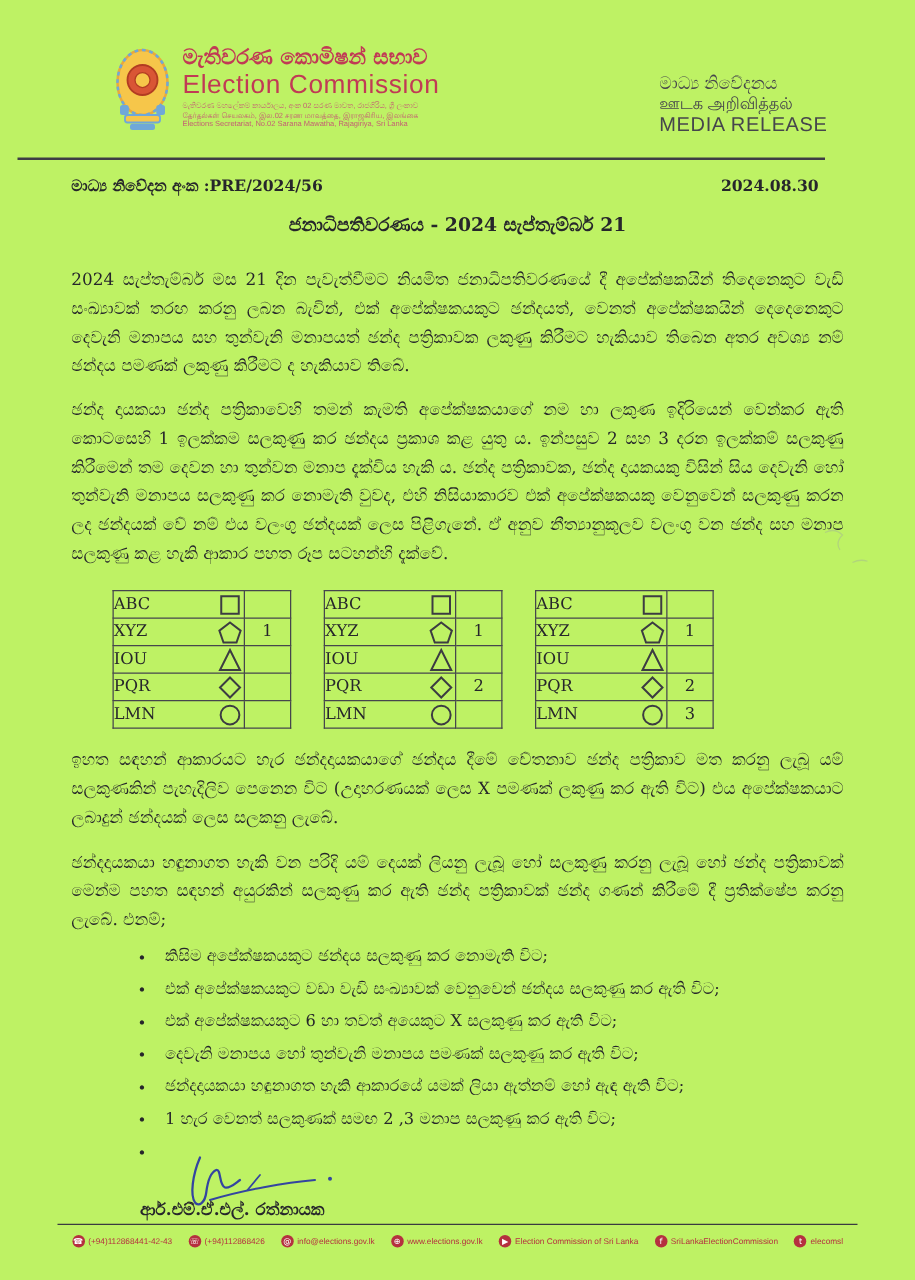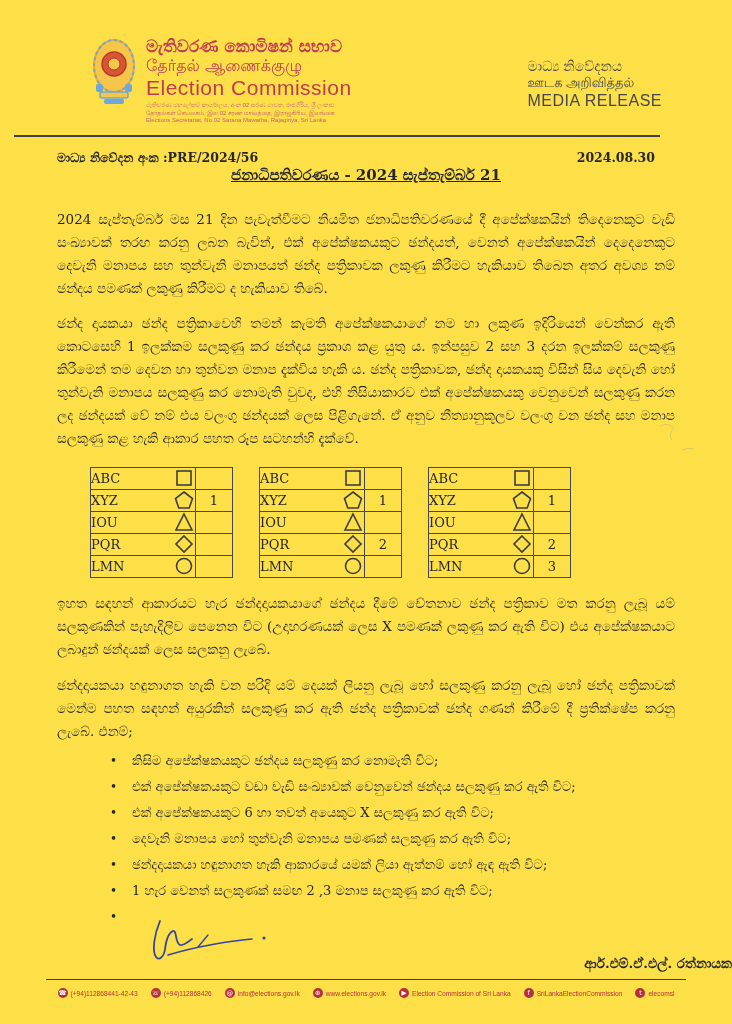--- a/index.html
+++ b/index.html
@@ -1,39 +1,39 @@
 <!DOCTYPE html>
 <html><head>
 <meta charset="utf-8">
 <style>
   html,body{margin:0;padding:0;background:#e8e6e6;}
   .page{
     position:relative;width:732px;height:1024px;margin:0 auto;
-    background:#fde047;overflow:hidden;
+    background:#bef264;overflow:hidden;
     font-family:"DejaVu Serif","Liberation Serif",serif;
     color:#26262b;
   }
   
   .header{display:flex;justify-content:space-between;padding:36px 70px 0 92px;}
   .brand{display:flex;gap:10px;}
   .brand-text{color:#c13a55;}
   .org-si{font-size:17px;font-weight:bold;line-height:20px;}
   .org-ta{font-size:16px;line-height:20px;}
   .org-en{font-size:21px;line-height:23px;font-family:"Liberation Sans",sans-serif;letter-spacing:.5px;text-align:right;}
   .addr{font-size:6px;line-height:7.5px;color:#c46073;margin-top:3px;font-family:"Liberation Sans",sans-serif;}
   .release{color:#46464c;text-align:left;margin-top:22px;font-family:"Liberation Sans",sans-serif;}
   .release .r-si{font-size:14px;line-height:17px;}
   .release .r-ta{font-size:13px;line-height:16px;}
   .release .r-en{font-size:16px;line-height:20px;letter-spacing:.5px;}
   .head-rule{border:none;border-top:2px solid #3e3e44;margin:10px 72px 0 14px;}
   
   .refline{display:flex;justify-content:space-between;padding:13px 77px 0 57px;
     font-weight:bold;font-size:12.5px;}
   
-  .title{text-align:center;font-weight:bold;font-size:15px;text-decoration:underline;}
+  .title{text-align:center;font-weight:bold;font-size:15px;margin-top:14px;}
   .subtitle{text-align:center;font-weight:bold;font-size:13.5px;margin-top:5px;}
   
   .body-text{padding:0 57px;}
   .para{font-size:13.5px;line-height:23px;text-align:justify;margin:0;}
   .p1{margin-top:24px;}
   .p2{margin-top:12px;}
   .p3{margin-top:14px;}
   .p4{margin-top:13px;}
   
   .ballots{display:flex;gap:26px;margin:17px 0 0 90px;}
@@ -41,21 +41,21 @@
   .btable td{border:1.6px solid #46464c;height:21px;padding:0;}
   .bname{width:104px;font-size:13px;padding:0 6px 0 8px;}
   .bname-inner{display:flex;align-items:center;justify-content:space-between;}
   .bmark{width:36px;text-align:center;font-size:13px;}
   .sym{display:block;}
   
   .bullets{margin:8px 0 0 0;padding:0 57px 0 110px;list-style:none;}
   .bullets li{font-size:13px;line-height:17px;margin-top:9px;position:relative;padding-left:22px;}
   .bullets li .dot{position:absolute;left:0;top:1px;font-size:12px;}
   
-  .sigblock{margin:18px 0 0 112px;text-align:right;}
+  .sigblock{margin:18px 0 0 112px;}
   .sig-svg{display:block;margin-left:22px;}
   .sig-name{font-size:13.5px;font-weight:bold;margin-top:-14px;}
   
   .footer{position:absolute;left:0;right:0;bottom:26px;}
   .foot-rule{border:none;border-top:1.6px solid #3a3a40;margin:0 46px 8px 46px;}
   .foot-row{display:flex;justify-content:center;gap:13px;align-items:center;
     font-family:"Liberation Sans",sans-serif;}
   .fitem{display:flex;align-items:center;gap:3px;color:#b5303f;font-size:6.6px;white-space:nowrap;}
   .ficon{display:inline-block;width:10px;height:10px;border-radius:50%;background:#b5303f;
     color:#fff;font-size:6.5px;line-height:10px;text-align:center;font-family:"DejaVu Sans",sans-serif;}
@@ -75,21 +75,20 @@
           <circle cx="22" cy="28" r="12" fill="#d95535" stroke="#b23c22" stroke-width="1.5"></circle>
           <circle cx="22" cy="28" r="6" fill="#f6c64a" stroke="#b23c22" stroke-width="1"></circle>
           <rect x="8" y="56" width="28" height="6" rx="2" fill="#f6c64a" stroke="#6fa8d8" stroke-width="1.5"></rect>
           <rect x="12" y="63" width="20" height="5" rx="2" fill="#6fa8d8"></rect>
           <rect x="4" y="48" width="7" height="8" rx="2" fill="#6fa8d8"></rect>
           <rect x="33" y="48" width="7" height="8" rx="2" fill="#6fa8d8"></rect>
         </svg>
       </span>
       <div class="brand-text">
         <div class="org-si">මැතිවරණ කොමිෂන් සභාව</div>
-        <div class="org-ta">தேர்தல் ஆணைக்குழு</div>
         <div class="org-en">Election Commission</div>
         <div class="addr">
           <div>මැතිවරණ මහලේකම් කාර්යාලය, අංක 02 සරණ මාවත, රාජගිරිය, ශ්‍රී ලංකාව</div>
           <div>தேர்தல்கள் செயலகம், இல.02 சரண மாவத்தை, இராஜகிரிய, இலங்கை</div>
           <div>Elections Secretariat, No.02 Sarana Mawatha, Rajagiriya, Sri Lanka</div>
         </div>
       </div>
     </div>
     <div class="release">
       <div class="r-si">මාධ්‍ය නිවේදනය</div>

